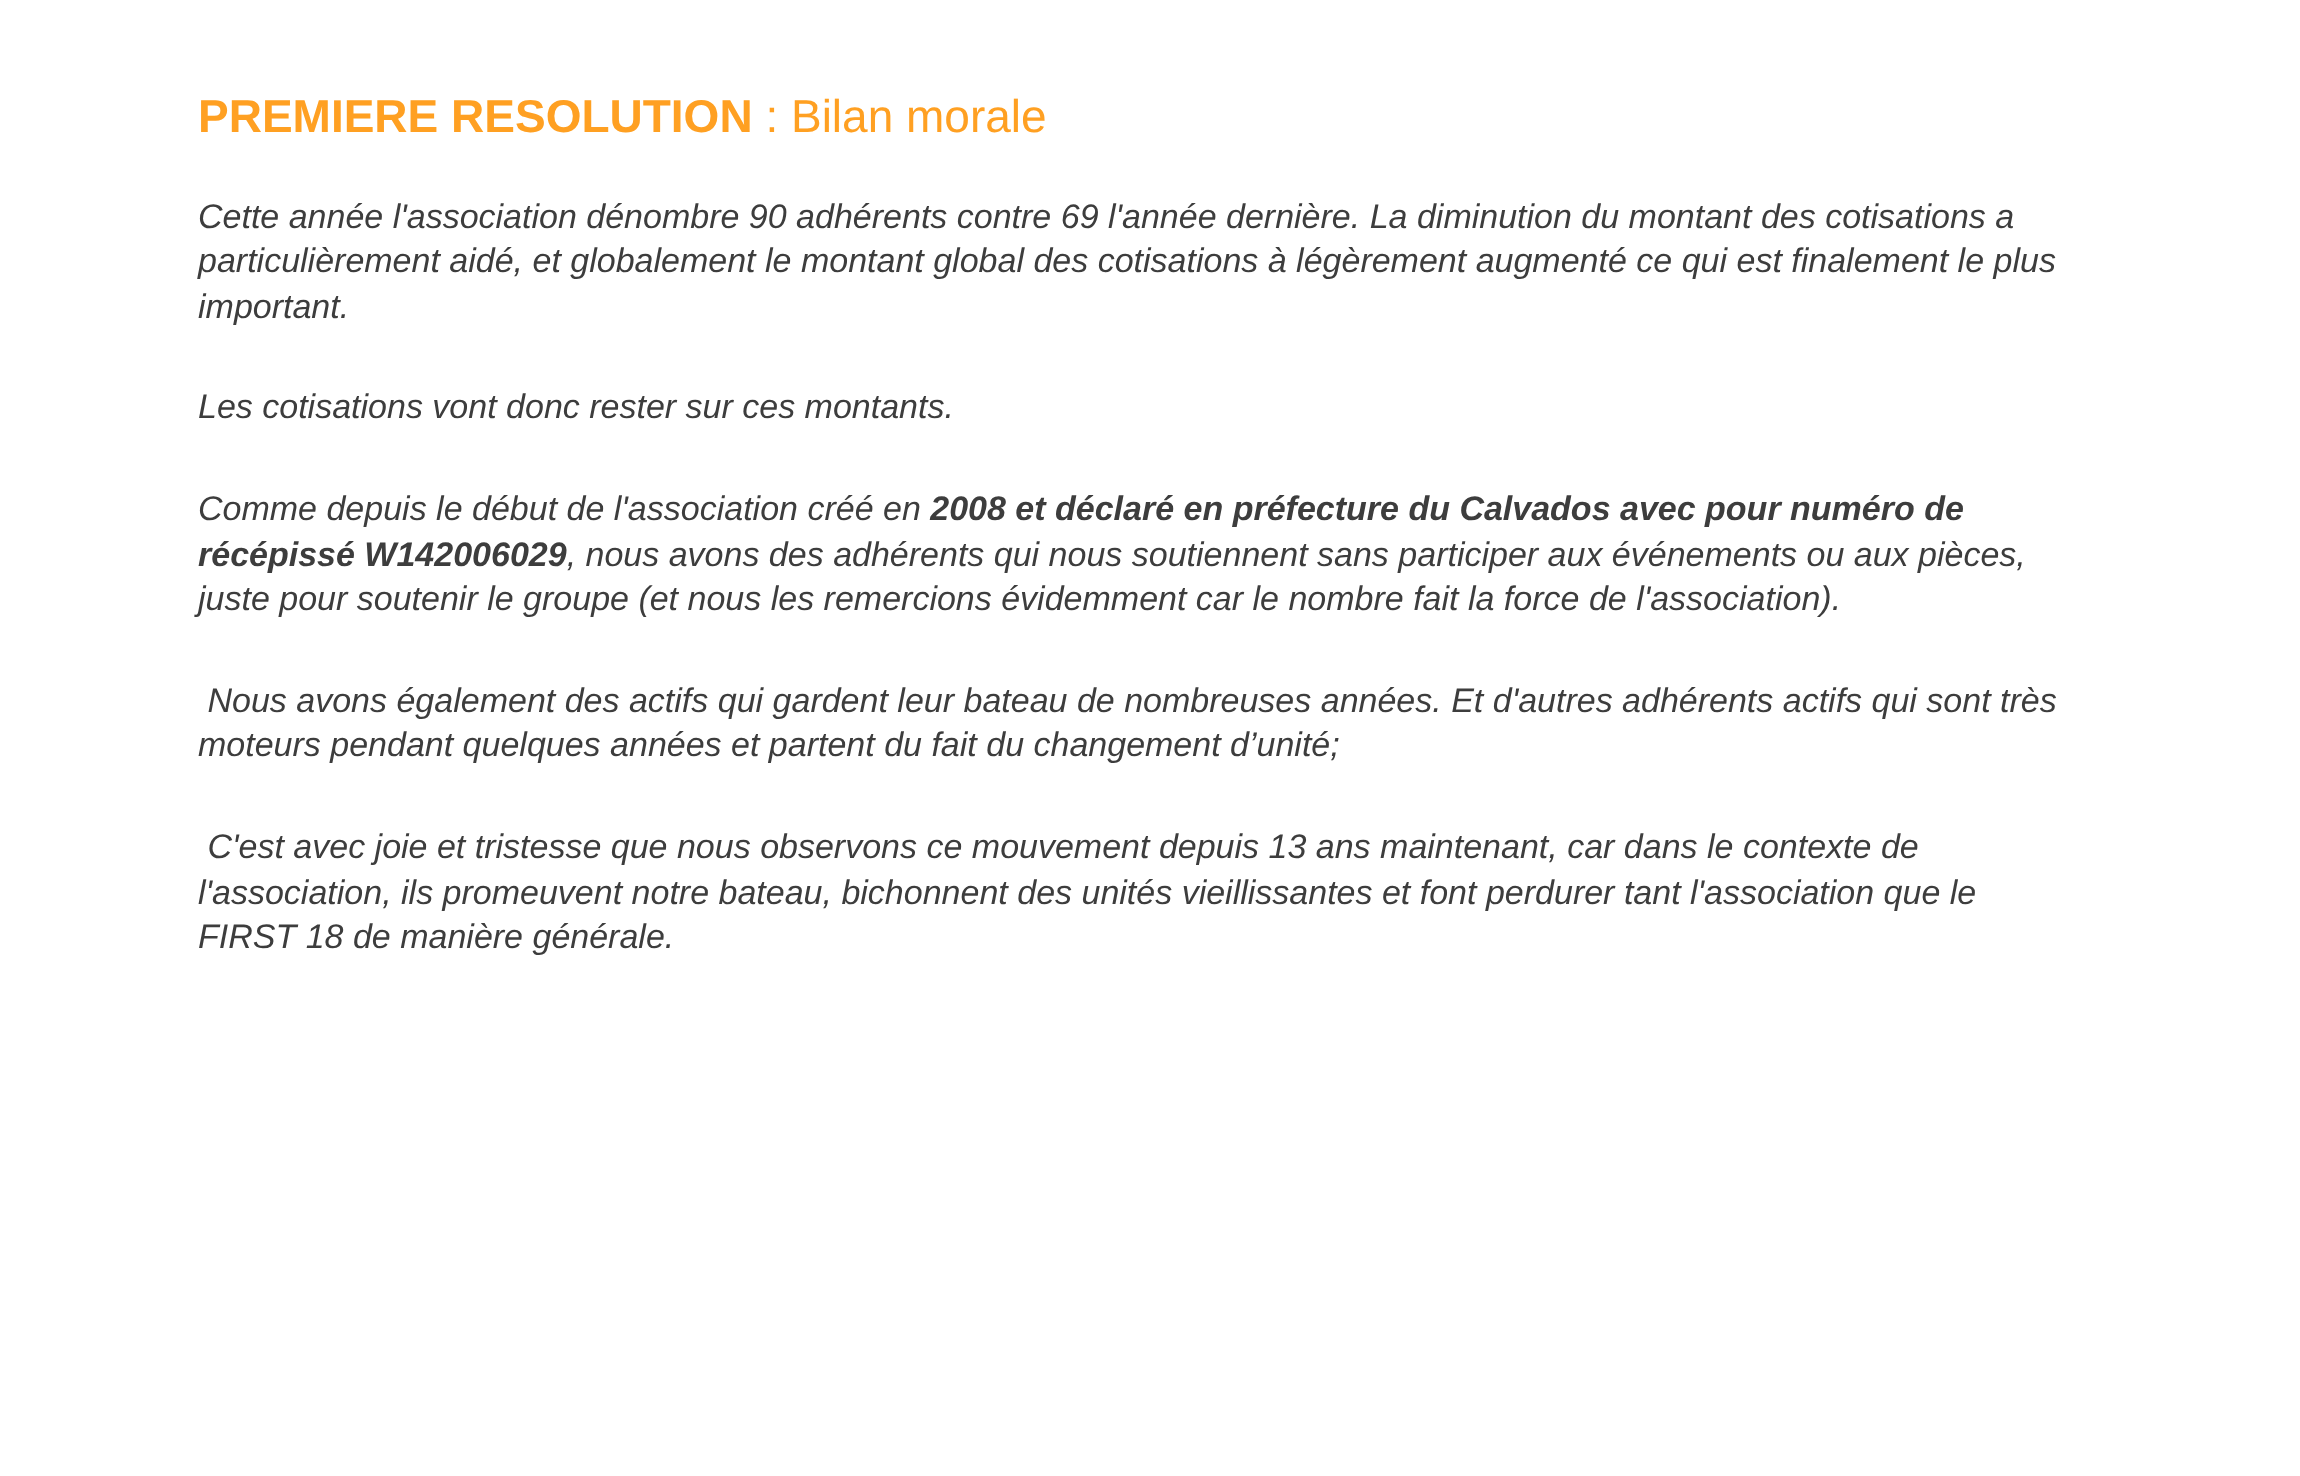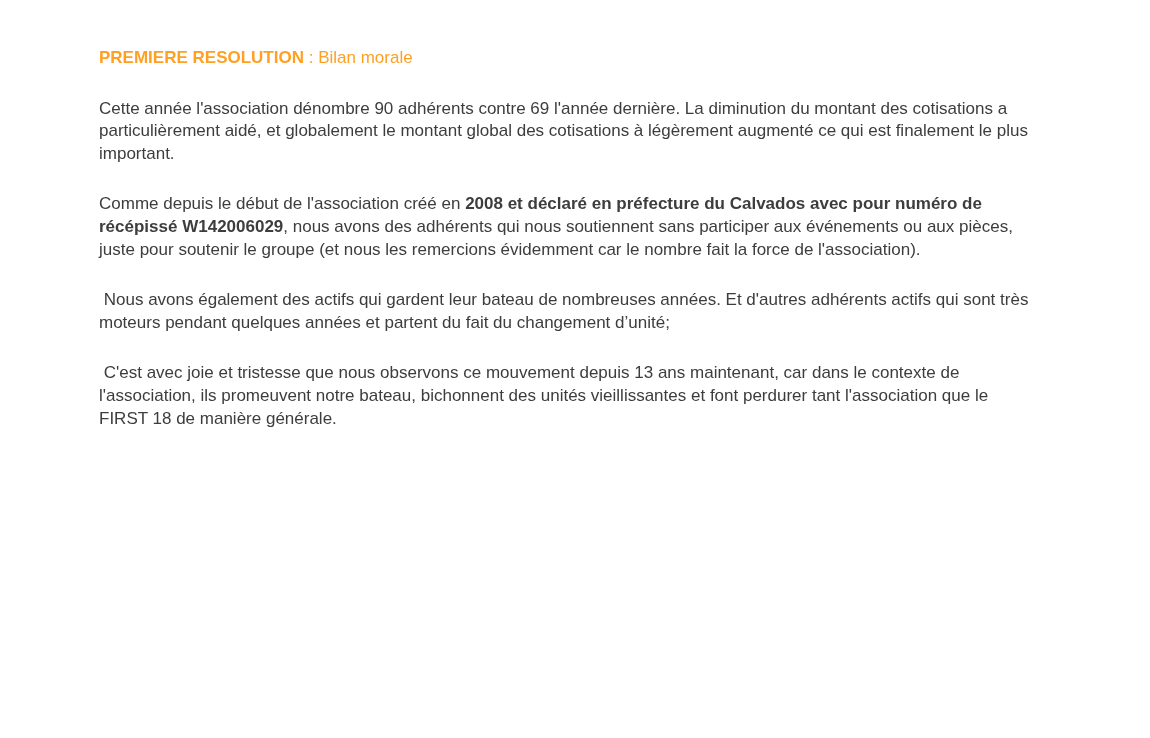--- a/index.html
+++ b/index.html
@@ -18,37 +18,39 @@
     width: 1150px;
     height: 738px;
     padding: 47px 115px 40px 99px;
     background: #ffffff;
     color: #3d3d3d;
     font-size: 17px;
     line-height: 22.6px;
   }
   .doc-heading {
     margin: 0 0 28px 0;
-    font-size: 17px;
+    font-size: 23px;
     line-height: 22.6px;
     font-weight: normal;
     white-space: pre-wrap;
   }
   .h-title { font-weight: bold; }
   .para {
     margin: 0 0 28px 0;
     white-space: pre-wrap;
+    font-style: italic;
   }
   .bold { font-weight: bold; }
 </style>
 </head>
 <body style="background: rgb(255, 255, 255);">
 
 <div class="doc" style="color: rgb(61, 61, 61);">
   <h1 class="doc-heading"><span class="h-title accent" style="color: rgb(255, 160, 34);">PREMIERE RESOLUTION</span><span class="h-sub accent" style="color: rgb(255, 160, 34);"> : Bilan morale</span></h1>
 
   <div>
       <p class="para"><span class="">Cette année l'association dénombre 90 adhérents contre 69 l'année dernière. La diminution du montant des cotisations a particulièrement aidé, et globalement le montant global des cotisations à légèrement augmenté ce qui est finalement le plus important.</span></p>
+      <p class="para"><span class="">Les cotisations vont donc rester sur ces montants.</span></p>
       <p class="para"><span class="">Comme depuis le début de l'association créé en </span><span class="bold">2008 et déclaré en préfecture du Calvados avec pour numéro de récépissé W142006029</span><span class="">, nous avons des adhérents qui nous soutiennent sans participer aux événements ou aux pièces, juste pour soutenir le groupe (et nous les remercions évidemment car le nombre fait la force de l'association).</span></p>
       <p class="para"><span class=""> Nous avons également des actifs qui gardent leur bateau de nombreuses années. Et d'autres adhérents actifs qui sont très moteurs pendant quelques années et partent du fait du changement d’unité;</span></p>
       <p class="para"><span class=""> C'est avec joie et tristesse que nous observons ce mouvement depuis 13 ans maintenant, car dans le contexte de l'association, ils promeuvent notre bateau, bichonnent des unités vieillissantes et font perdurer tant l'association que le FIRST 18 de manière générale.</span></p>
     </div>
 </div>
 
 </body></html>

